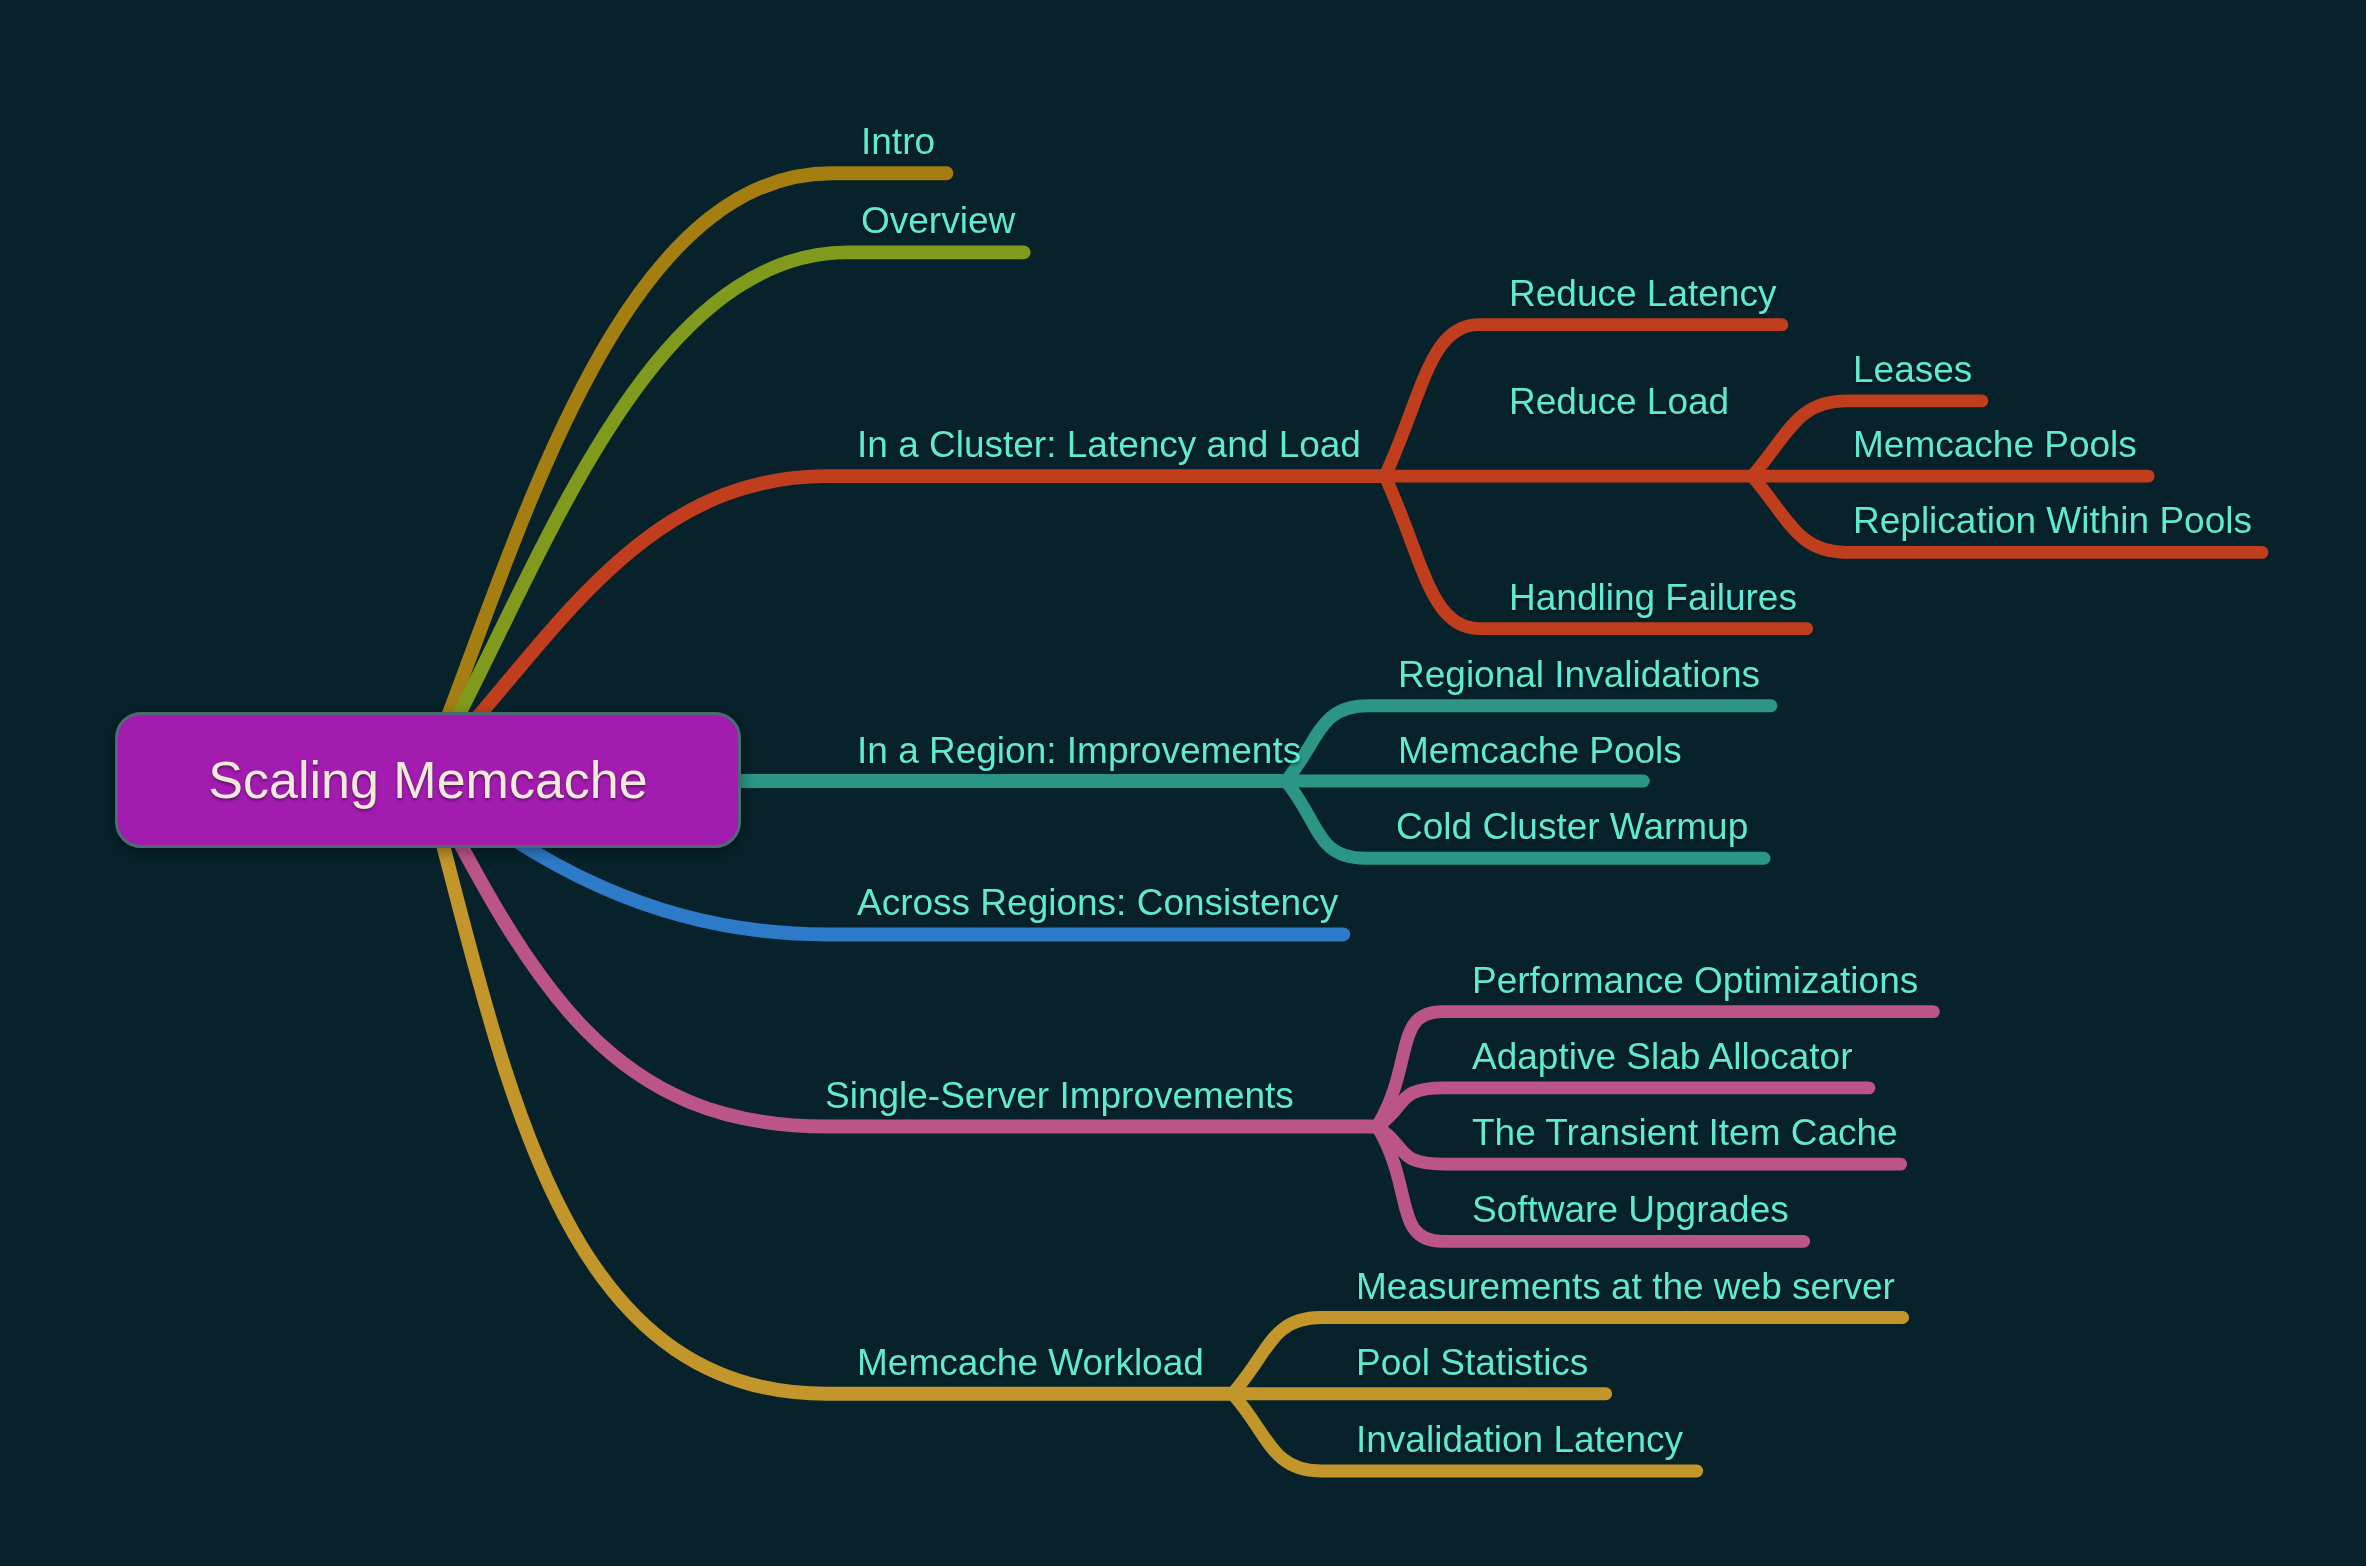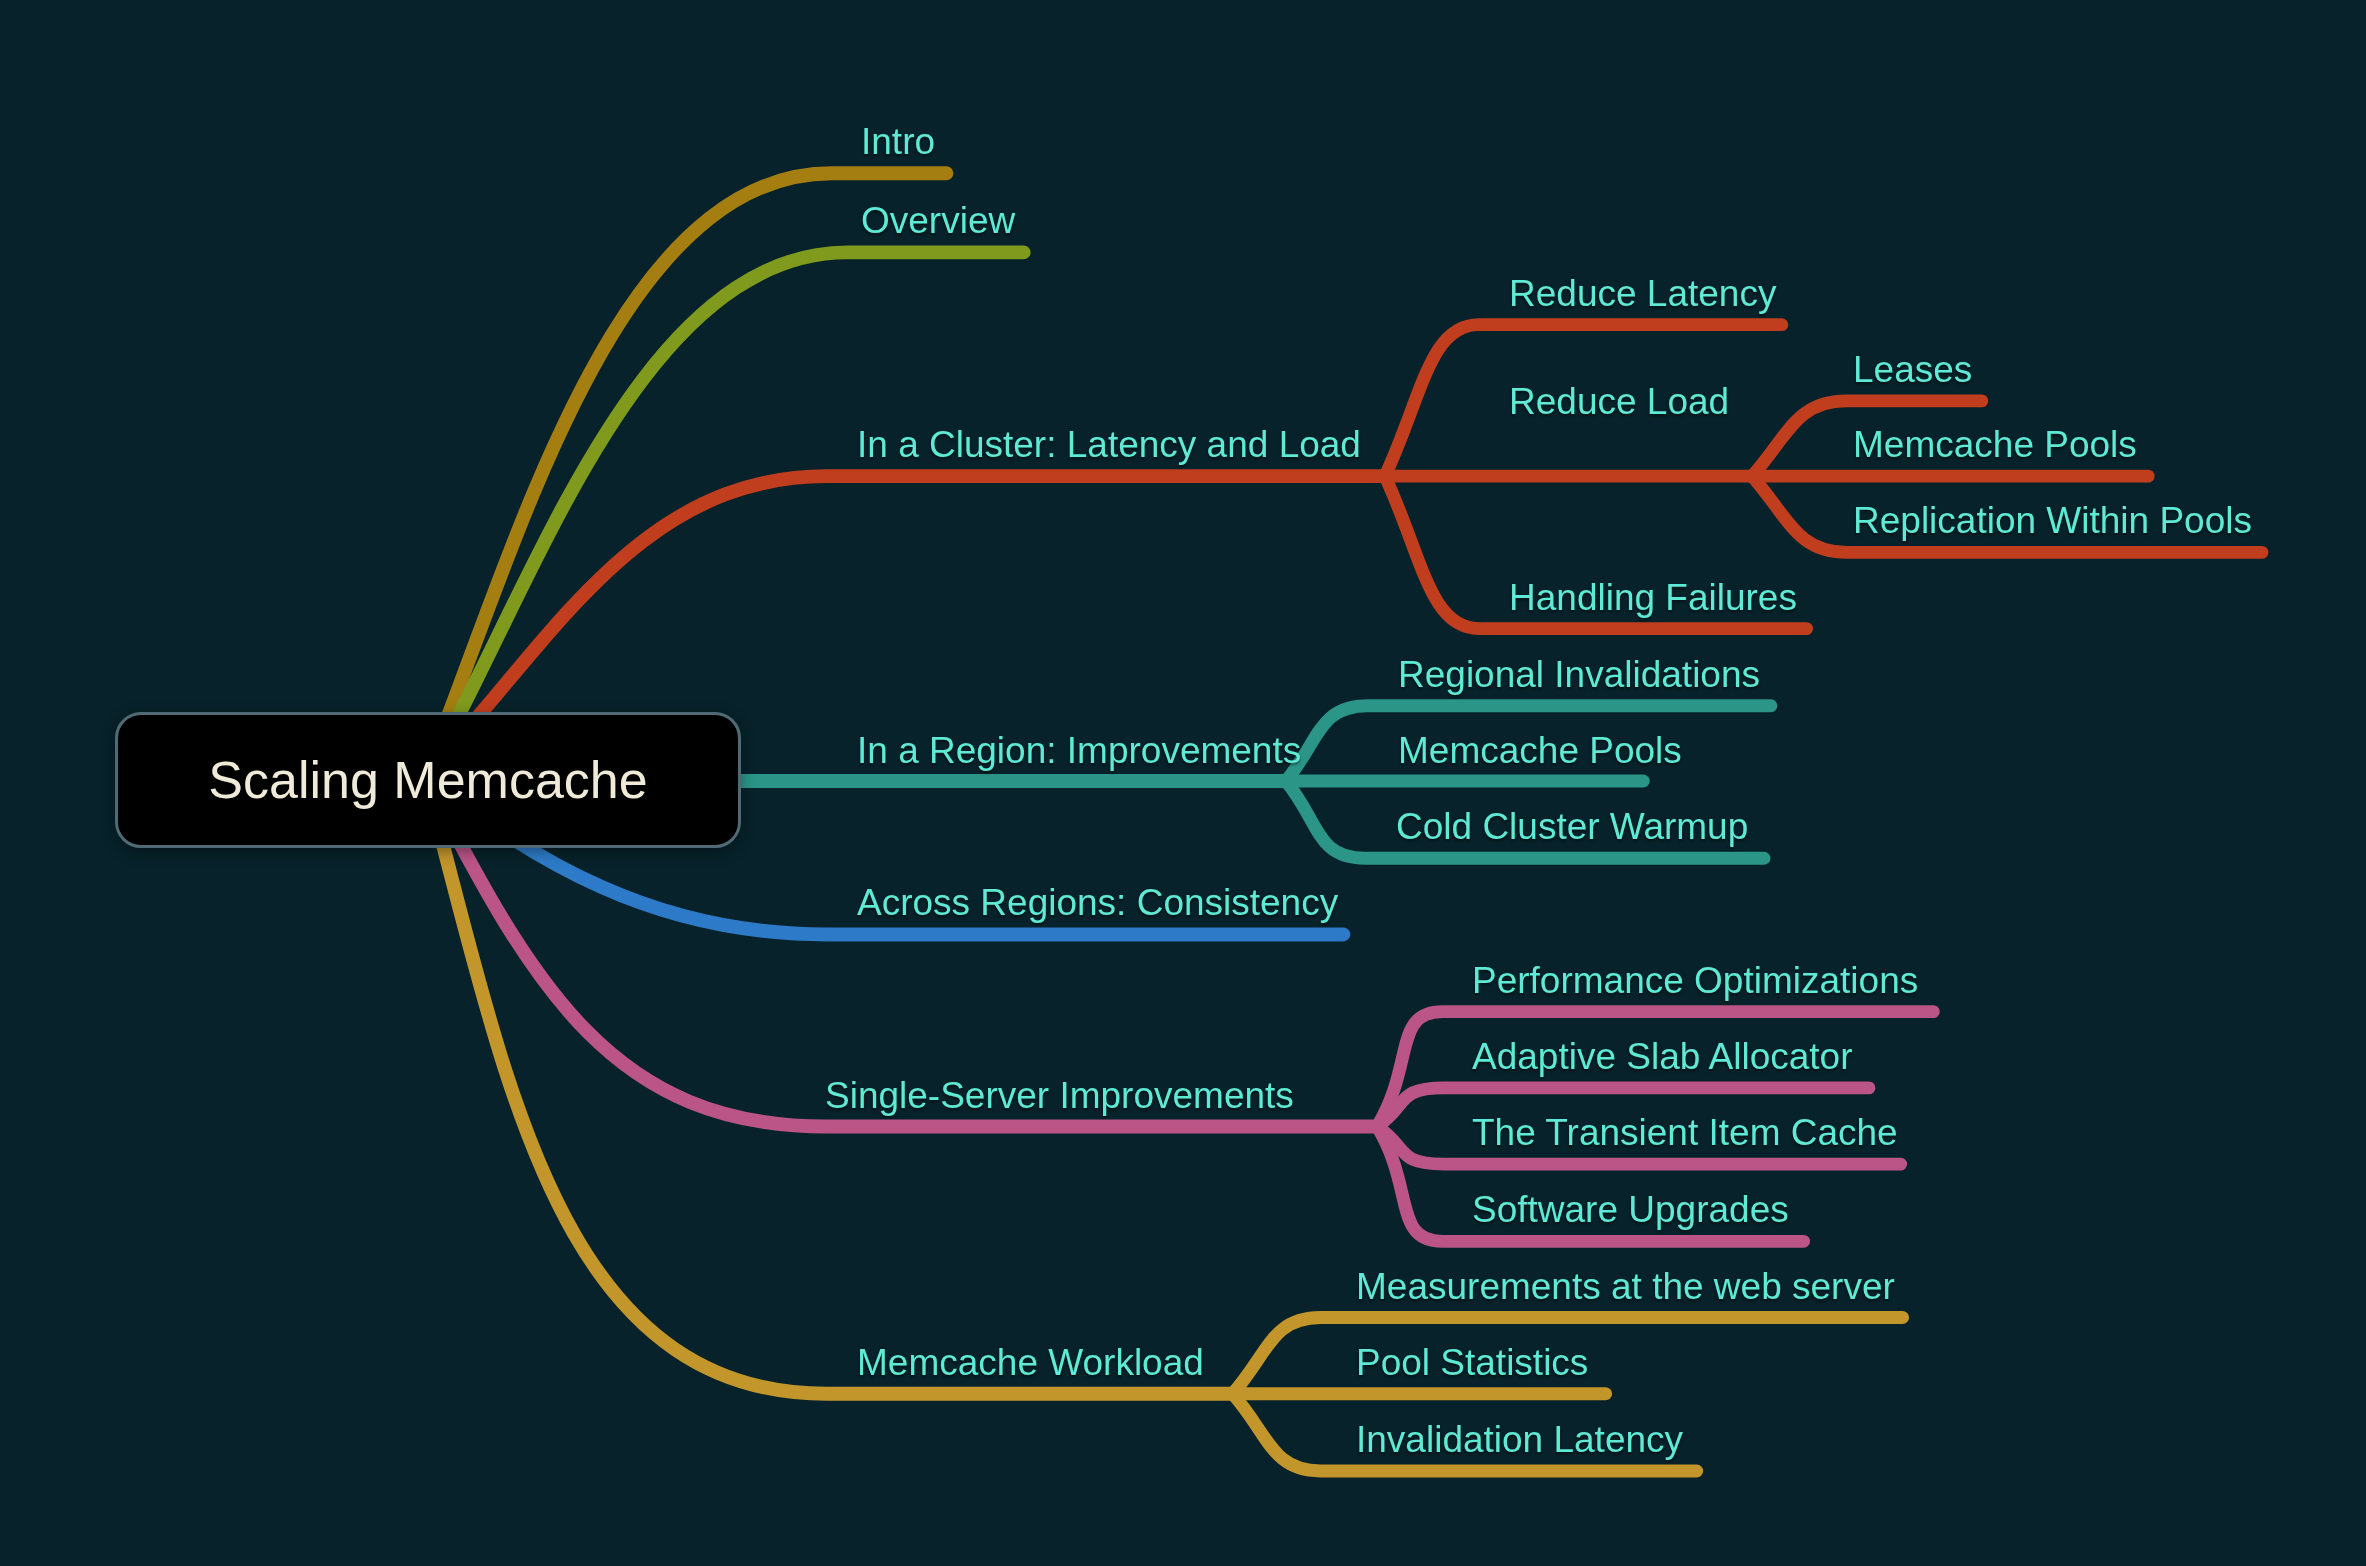--- a/index.html
+++ b/index.html
@@ -19,21 +19,21 @@
     color:#5eead4;
     font-size:37px;
     line-height:42px;
     white-space:nowrap;
     text-shadow:0 2px 3px rgba(0,0,0,.45);
     cursor:default;
   }
   .root-node{
     position:absolute;
     left:115px;top:712px;width:620px;height:130px;
-    background:#000000;
+    background:#a21caf;
     border:3.5px solid #4e6a74;
     border-radius:26px;
     display:flex;align-items:center;justify-content:center;
     box-shadow:0 4px 14px rgba(0,0,0,.35);
   }
   .root-node .title{
     color:#f0ead8;
     font-size:52px;
     text-shadow:0 2px 3px rgba(0,0,0,.4);
     white-space:nowrap;

